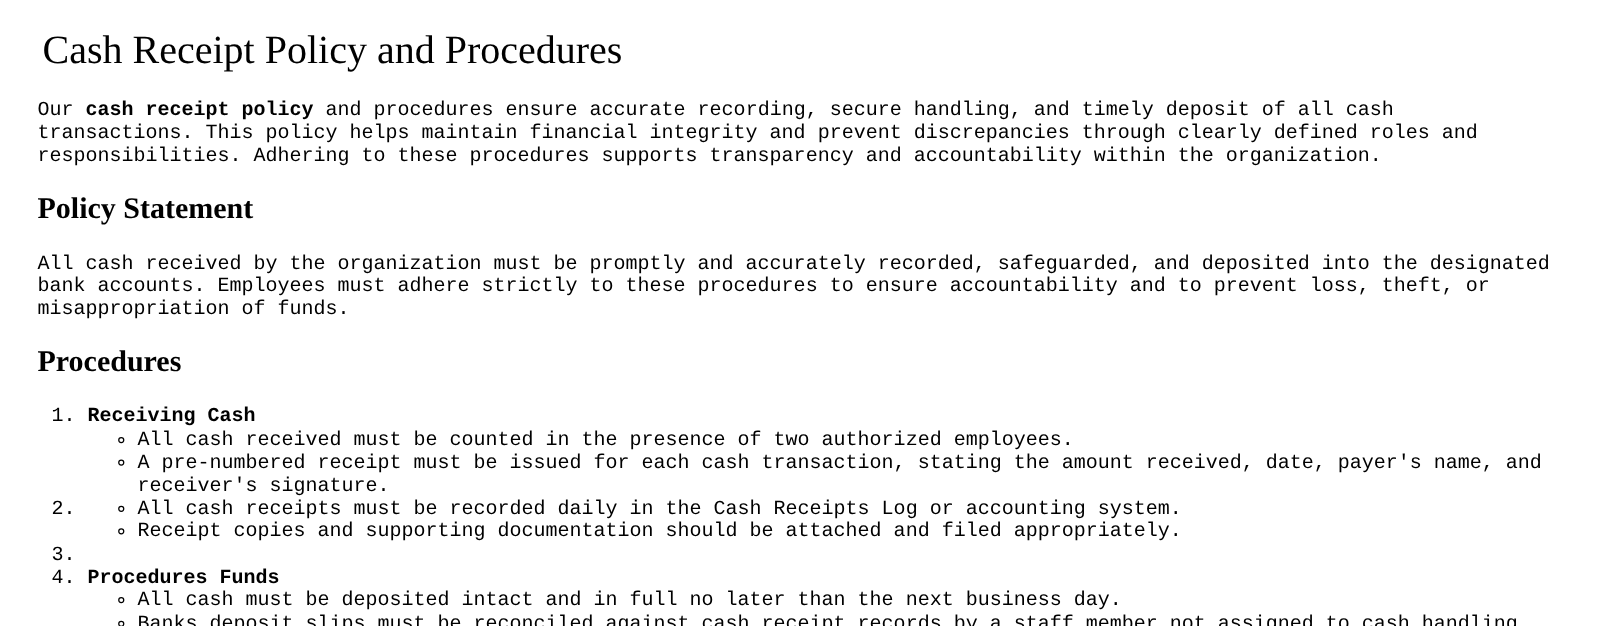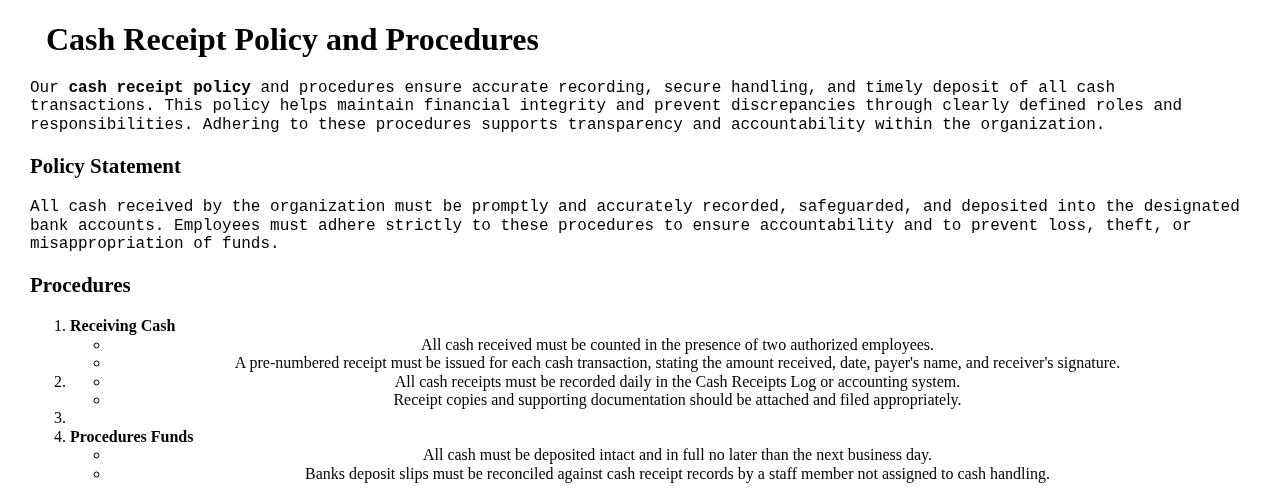--- a/index.html
+++ b/index.html
@@ -14,50 +14,50 @@
     font-family: "Liberation Serif", "DejaVu Serif", serif;
     font-size: 16px;
     line-height: 1.15;
     color: #000000;
   }
   .page {
     margin: 8px 33px 8px 30px;
   }
   h1 {
     font-size: 32px;
-    font-weight: bold;
-    margin: 21px 16px;
+    font-weight: normal;
+    margin: 21px 4px;
     line-height: 1.15;
   }
   h2 {
-    font-size: 21px;
+    font-size: 24px;
     font-weight: bold;
     margin: 20px 0;
     line-height: 1.15;
   }
   p {
     margin: 16px 0;
     font-family: Liberation Mono, monospace;
   }
   ol.procedures {
     margin: 16px 0;
     padding-left: 40px;
     list-style-type: decimal;
   }
   ol.procedures > li {
     margin: 0;
+    font-family: Liberation Mono, monospace;
   }
   .item-title {
     font-weight: bold;
   }
   ol.procedures ul {
     list-style-type: circle;
     margin: 0;
     padding-left: 40px;
-    text-align: center;
   }
   ol.procedures ul > li {
     margin: 0;
   }
 </style>
 </head>
 <body>
 
 <div class="page">
 

